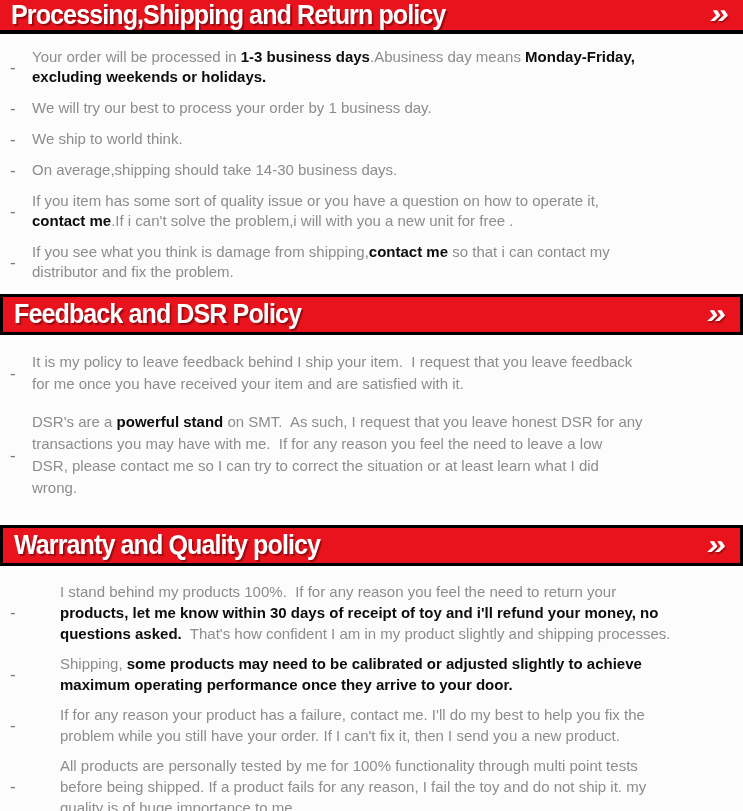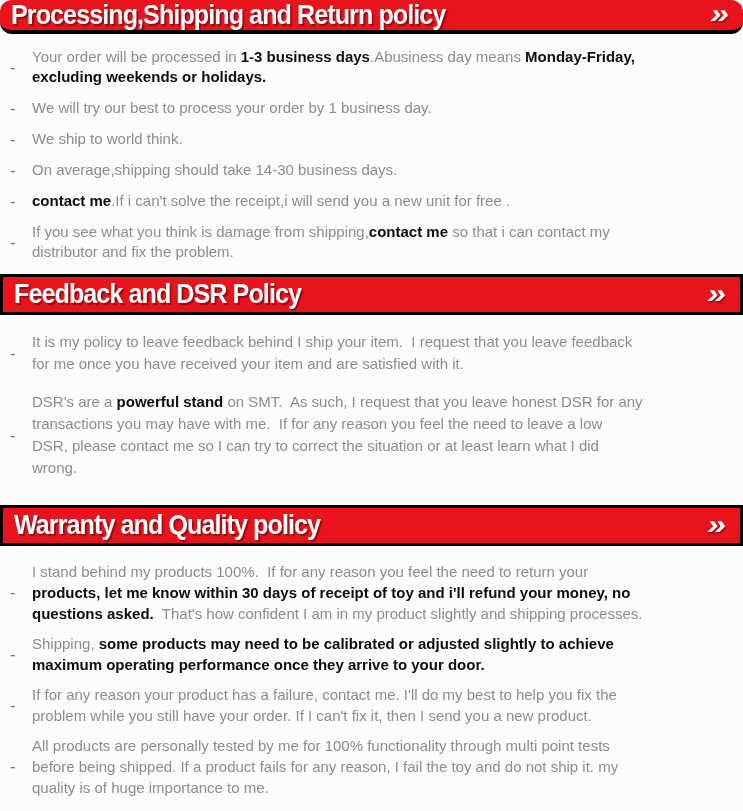--- a/index.html
+++ b/index.html
@@ -21,21 +21,20 @@
     justify-content: space-between;
     background: var(--bar_red, #e8131c);
     border: 3px solid var(--bar_border, #000);
     height: 35px;
     padding: 0 14px 0 11px;
     box-sizing: content-box;
   }
   .bar-first {
     border-width: 0 0 4px 0;
     height: 30px;
-    border-radius: 12px;
   }
   .bar-title {
     display: inline-block;
     color: var(--header_text, #fff);
     font-weight: bold;
     font-size: 27px;
     letter-spacing: -1px;
     white-space: nowrap;
     transform: scaleX(0.93) scaleY(1.02);
     transform-origin: left center;
@@ -81,21 +80,21 @@
   }
   .run.strong {
     color: var(--text_black, #0d0d0d);
     font-weight: bold;
   }
   
   .list-2 { padding-top: 16px; padding-bottom: 10px; }
   .list-2 .text { line-height: 22px; }
   .list-2 .item { margin-bottom: 16px; }
   .list-3 { padding-top: 15px; padding-bottom: 10px; }
-  .list-3 .text { line-height: 21px; }
+  .list-3 .text { line-height: 21px; margin-left: 28px; }
   .list-3 .item { margin-bottom: 9px; }
 </style>
 </head>
 <body>
 
 <div class="page">
 
   <section>
     <div class="bar bar-first">
       <span class="bar-title">Processing,Shipping and Return policy</span>
@@ -114,21 +113,22 @@
         <div class="item">
           <span class="marker">-</span>
           <div class="text"><span class="run gray">We ship to world think.</span></div>
         </div>
         <div class="item">
           <span class="marker">-</span>
           <div class="text"><span class="run gray">On average,shipping should take 14-30 business days.</span></div>
         </div>
         <div class="item">
           <span class="marker">-</span>
-          <div class="text"><span class="run strong">contact me</span><span class="run gray">.If i can't solve the receipt,i will send you a new unit for free .</span></div>
+          <div class="text"><span class="run gray">If you item has some sort of quality issue or you have a question on how to operate it,
+</span><span class="run strong">contact me</span><span class="run gray">.If i can't solve the problem,i will with you a new unit for free .</span></div>
         </div>
         <div class="item">
           <span class="marker">-</span>
           <div class="text"><span class="run gray">If you see what you think is damage from shipping,</span><span class="run strong">contact me</span><span class="run gray"> so that i can contact my
 distributor and fix the problem.</span></div>
         </div>
       </div>
   </section>
 
   <section>

